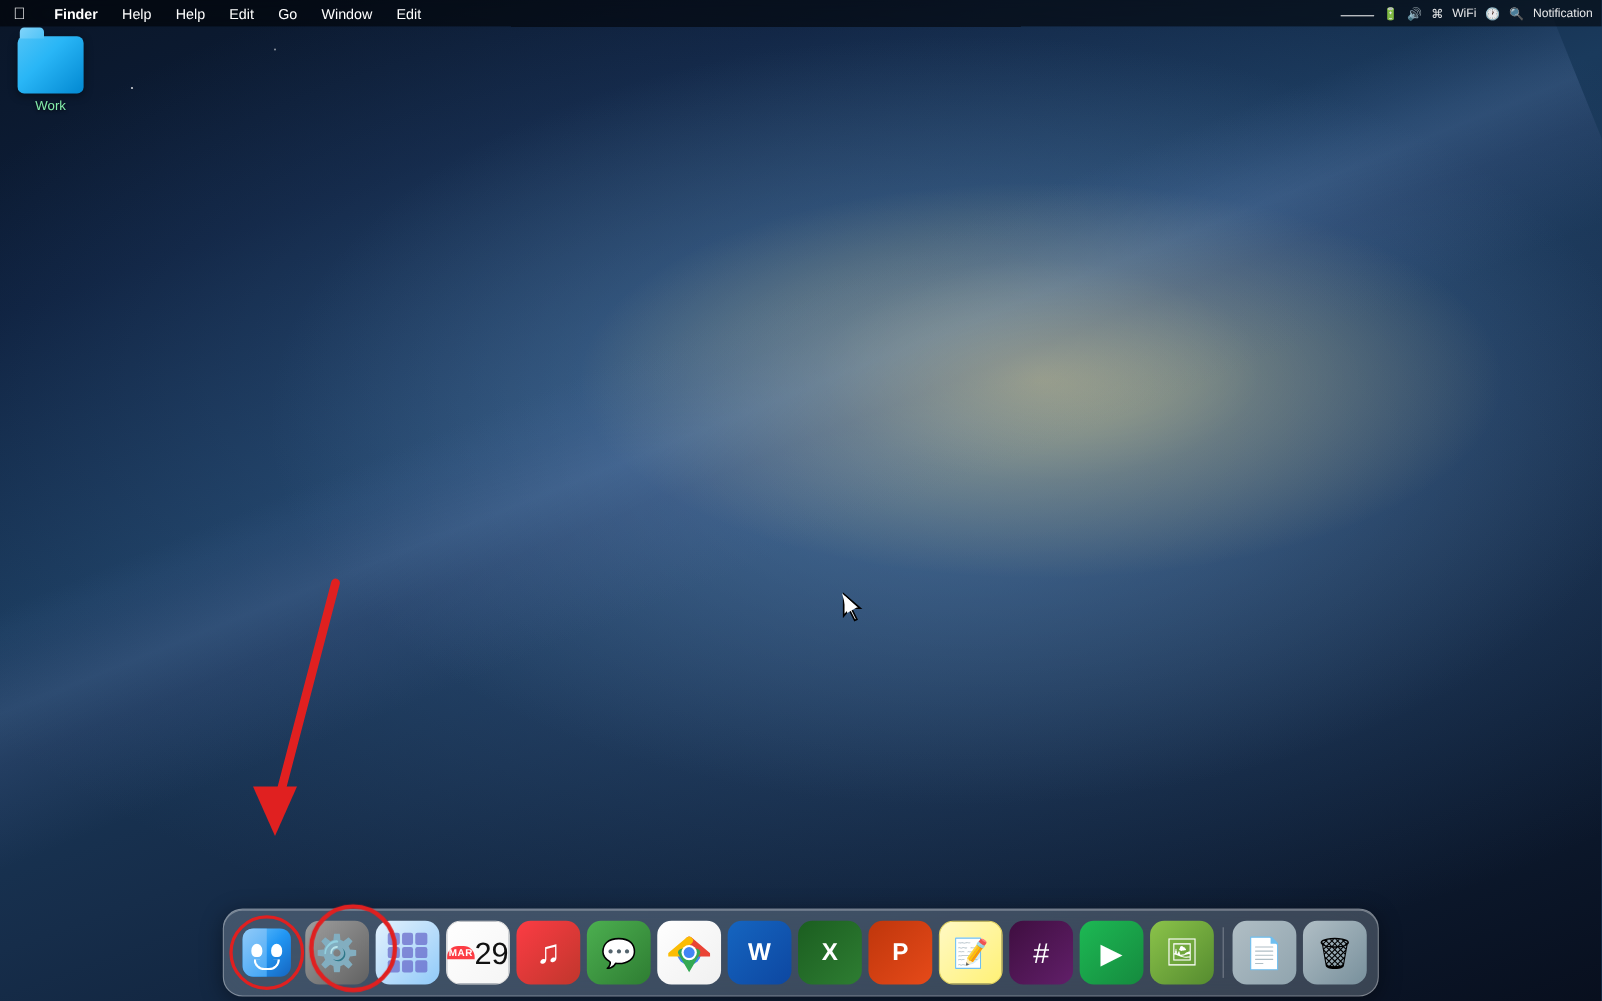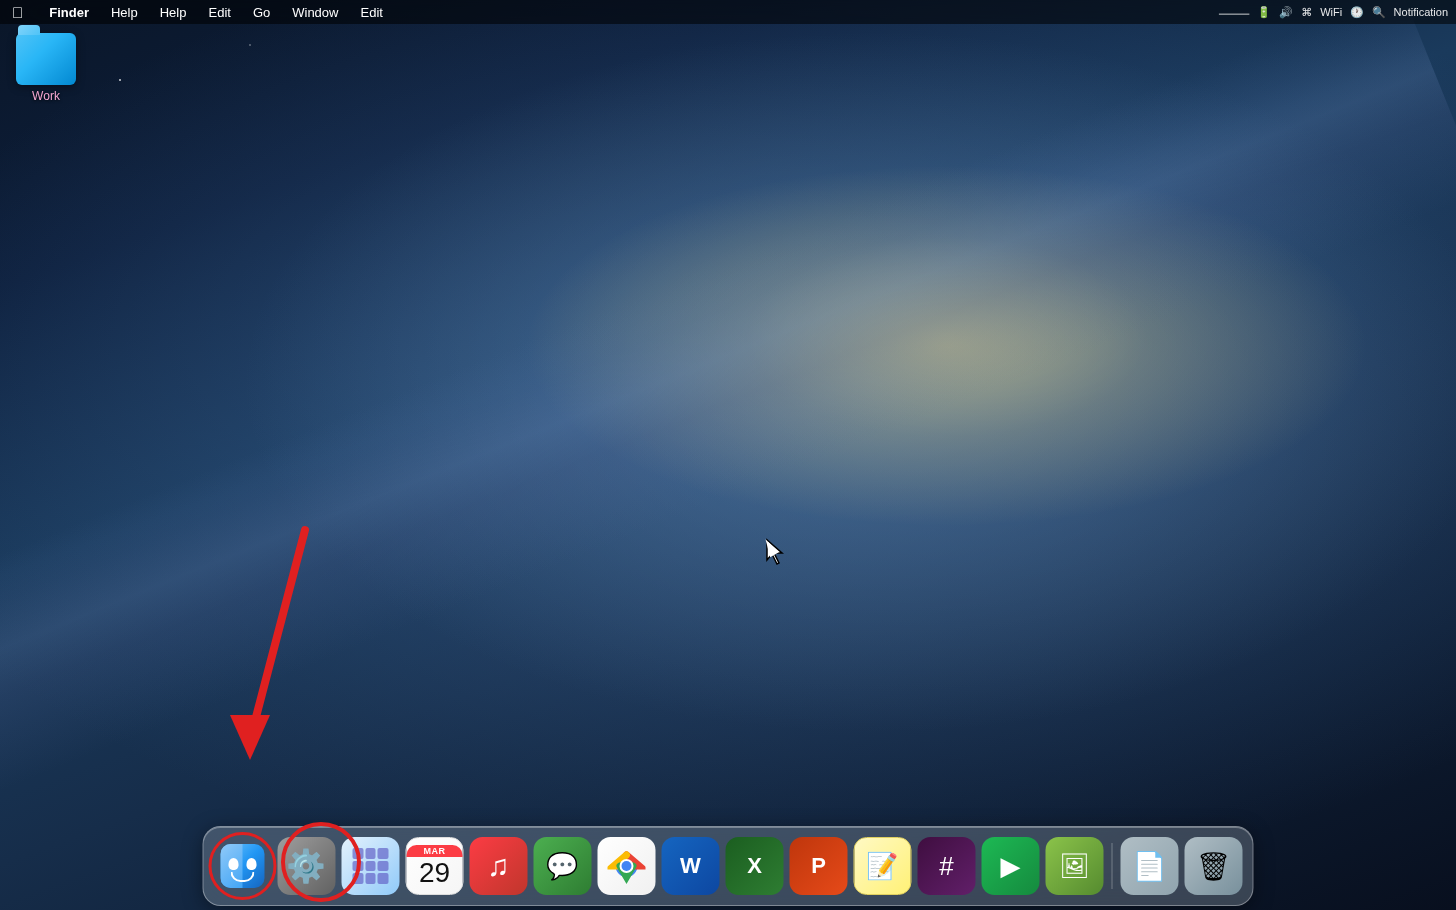--- a/index.html
+++ b/index.html
@@ -125,21 +125,21 @@
       position: absolute;
       top: -8px;
       left: 2px;
       width: 22px;
       height: 10px;
       background: linear-gradient(135deg, #81d4fa 0%, #4fc3f7 100%);
       border-radius: 4px 4px 0 0;
     }
 
     #folder-label {
-      color: #f9a8d4;
+      color: #86efac;
       font-size: 12px;
       margin-top: 4px;
       text-shadow: 0 1px 3px rgba(0,0,0,0.8);
       text-align: center;
     }
 
     #red-arrow {
       width: 160px;
       height: 260px;
     }
@@ -255,21 +255,21 @@
       width: 36px; height: 36px;
     }
     .launchpad-dot {
       background: rgba(100,100,200,0.7);
       border-radius: 2px;
     }
 
     
     .calendar-icon {
       display: flex;
-      flex-direction: column;
+      flex-direction: row;
       align-items: center;
       width: 100%;
     }
     .cal-header {
       background: #FC3C44;
       width: 100%;
       border-radius: 10px 10px 0 0;
       font-size: 9px;
       color: white;
       text-align: center;

